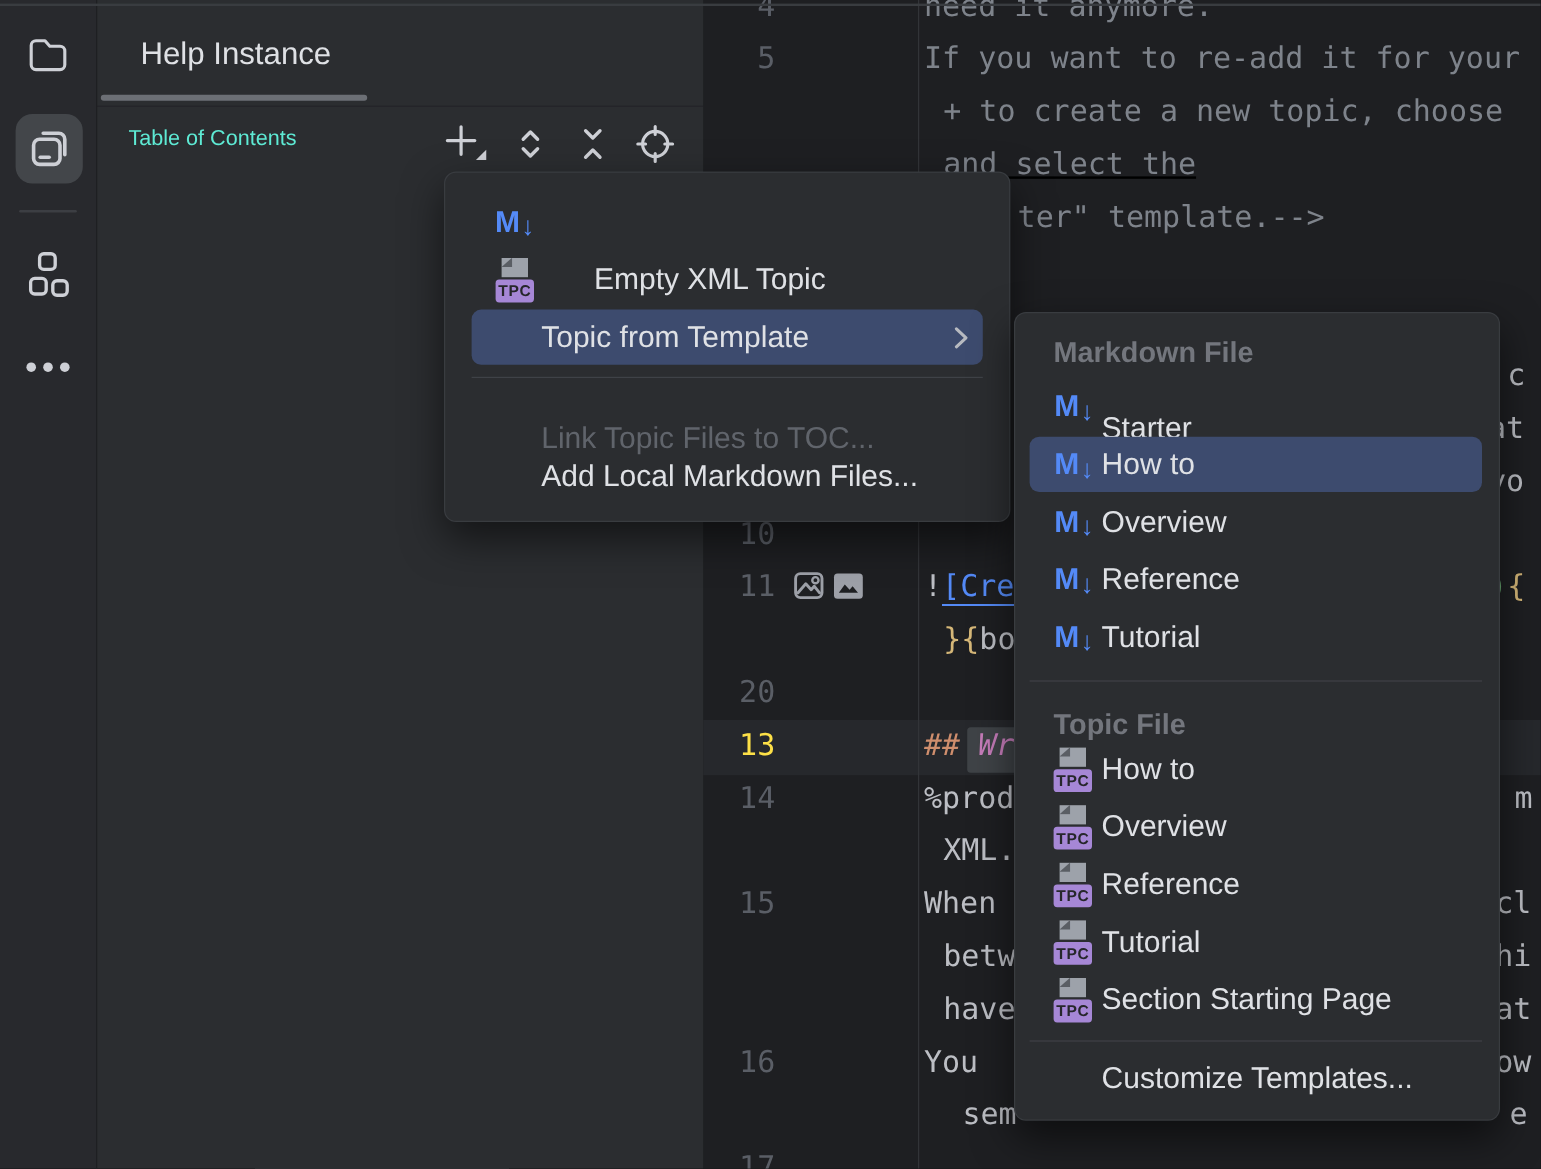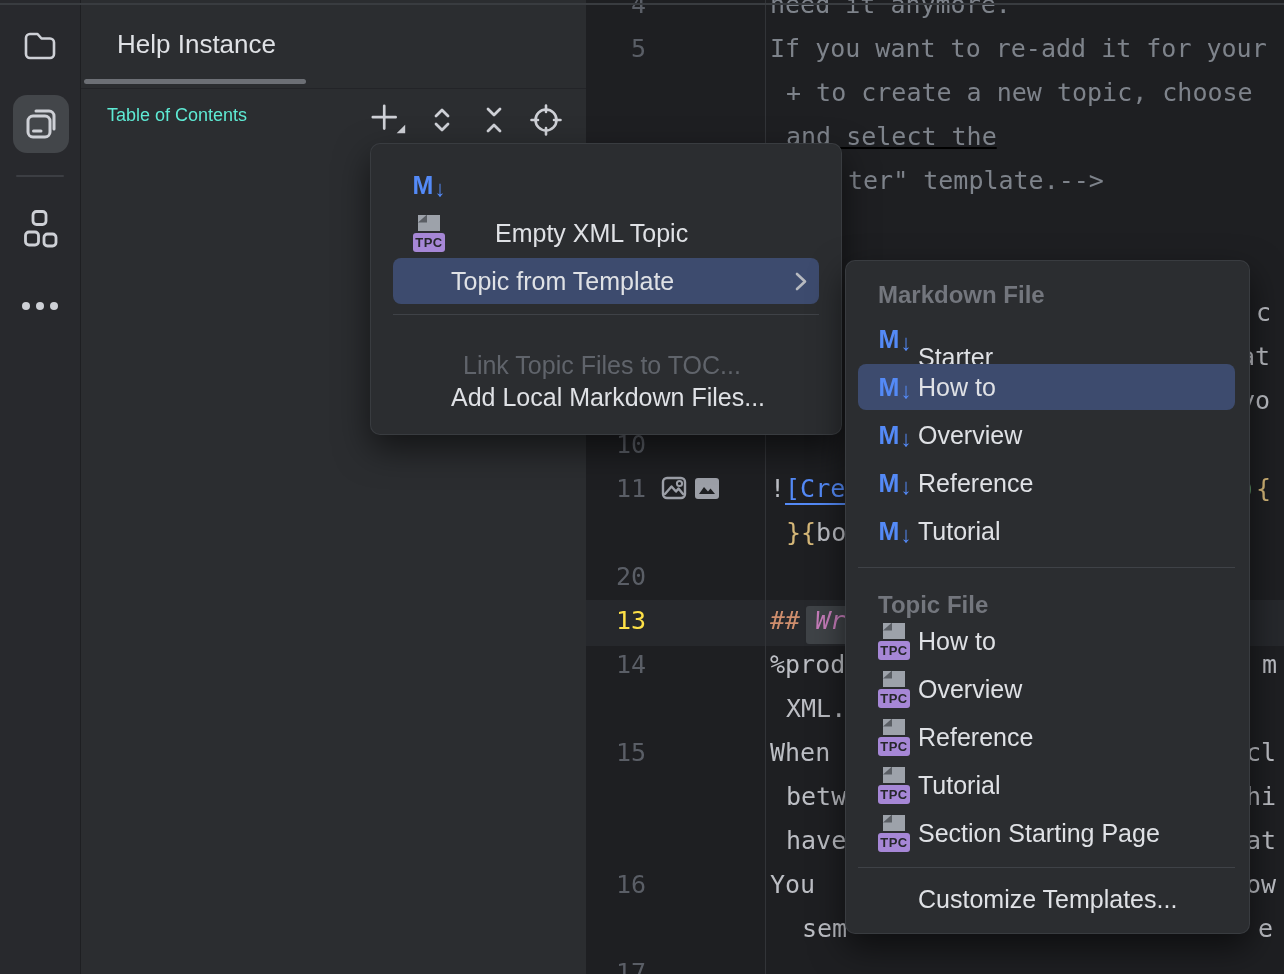--- a/index.html
+++ b/index.html
@@ -211,21 +211,21 @@
     </div>
     <div class="m-hl" style="left:22px;top:114px;width:426px;height:46px;"></div>
     <div class="m-item" style="top:113px;">
       <span class="lbl" style="left:80px;">Topic from Template</span>
       <svg style="position:absolute;left:424px;top:15px;" width="12" height="19" viewBox="0 0 12 19">
         <path d="M2 2 L10 9.5 L2 17" fill="none" stroke="#B7BAC0" stroke-width="2.6" stroke-linecap="round" stroke-linejoin="round"></path>
       </svg>
     </div>
     <div class="m-sep" style="left:22px;top:170px;width:426px;"></div>
     <div class="m-item" style="top:181px;">
-      <span class="lbl m-disabled" style="left:92px;margin-top:32px;">Link Topic Files to TOC...</span>
+      <span class="lbl m-disabled" style="left:80px;margin-top:32px;">Link Topic Files to TOC...</span>
     </div>
     <div class="m-item" style="top:229px;">
       <span class="lbl" style="left:80px;">Add Local Markdown Files...</span>
     </div>
   </div>
 
   <div class="menu" style="left:845px;top:260px;width:403px;height:672px;">
 
     <div class="m-header" style="left:32px;top:281px;position:absolute;top:281px;"></div>
     <div class="m-header" style="left:32px;top:18px;height:32px;line-height:32px;">Markdown File</div>

